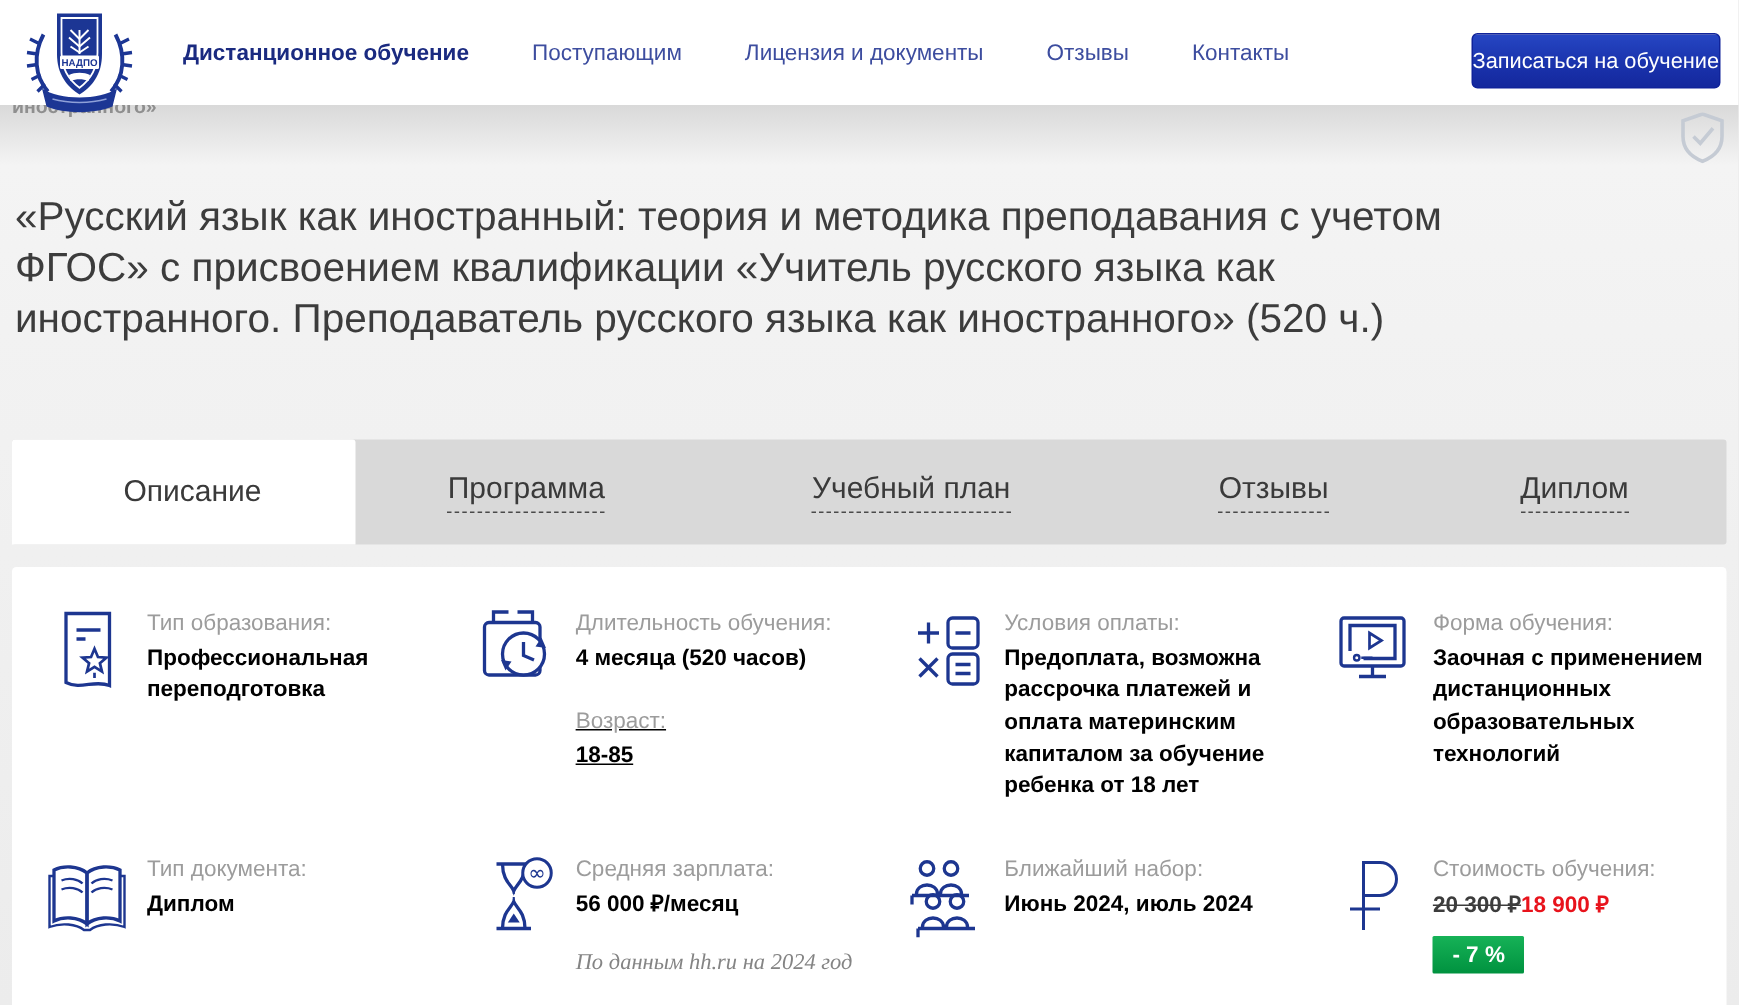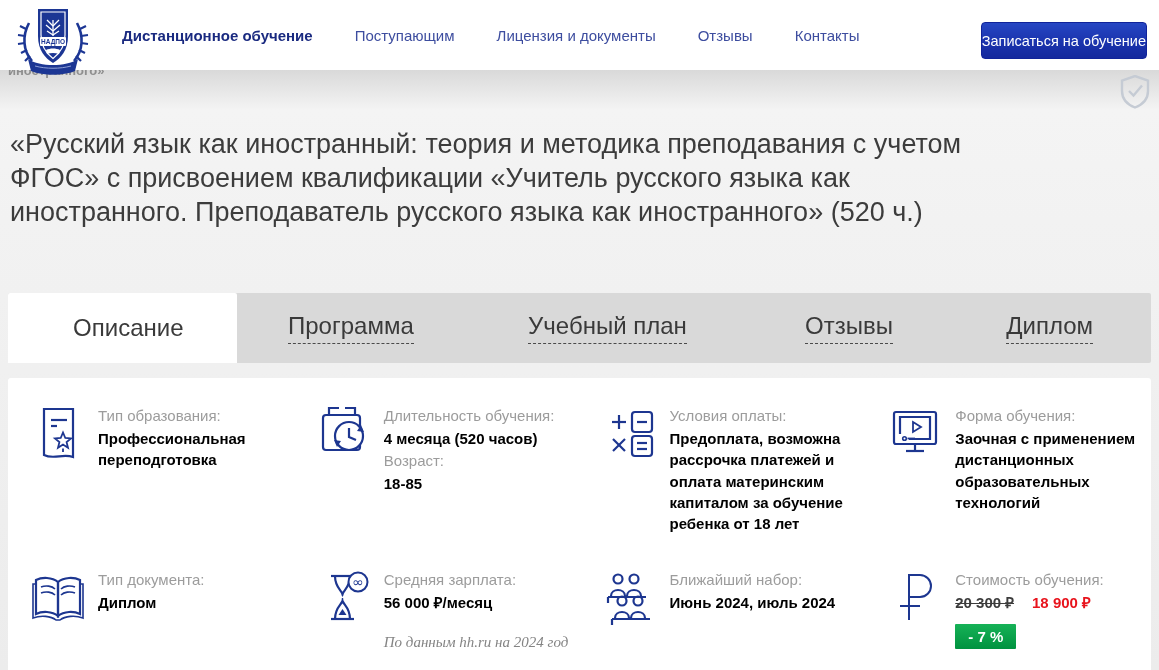--- a/index.html
+++ b/index.html
@@ -38,21 +38,21 @@
     font-size:27px; font-weight:400; color:#3c3c3c; line-height:34px;
   }
 
   
   .tabbar {
     position:absolute; top:223px; left:8px; width:1143px; height:70px;
     background:#d9d9d9; display:flex; border-radius:2px;
   }
   .tab {
     flex:1 1 0; display:flex; align-items:center; justify-content:center;
-    font-size:24px; color:#3a3a3a; cursor:pointer;
+    font-size:20px; color:#3a3a3a; cursor:pointer;
   }
   .tab.active { background:#ffffff; border-radius:2px 2px 0 0; }
   .tab:not(.active) .tab-label { border-bottom:1px dashed #4a4a4a; padding-bottom:3px; }
   .tab:nth-child(1) .tab-label { transform:translateX(6px); }
   .tab:nth-child(3) .tab-label { transform:translateX(28px); }
   .tab:nth-child(4) .tab-label { transform:translateX(41px); }
   .tab:nth-child(5) .tab-label { transform:translateX(13px); }
 
   
   .panel {
@@ -61,24 +61,24 @@
   }
   .cards-grid {
     display:grid; grid-template-columns:repeat(4,1fr); grid-template-rows:164px auto;
     padding-top:27px;
   }
   .card { display:flex; padding-left:22px; padding-right:8px; }
   .card-icon { flex:none; width:56px; height:56px; margin-right:12px; color:#1d3690; }
   .card-body { padding-top:2px; }
   .card-label { font-size:15px; color:#9c9c9c; margin-bottom:4px; }
   .card-value { font-size:15px; font-weight:bold; color:#000000; line-height:1.42; }
-  .card-pair + .card-pair { margin-top:3px; }
+  .card-pair + .card-pair { margin-top:23px;text-decoration:underline; }
   .card-note { font-family:"Liberation Serif", serif; font-size:15px; color:#848484; margin-top:21px;font-style:italic; }
 
-  .price-row { display:flex; align-items:baseline; column-gap:18px; }
+  .price-row { display:flex; align-items:baseline; }
   .price-old { font-size:15px; font-weight:bold; color:#3c3c3c; text-decoration:line-through; }
   .price-new { font-size:15px; font-weight:bold; color:#e8131c; white-space:nowrap; }
   .discount-badge {
     display:inline-block; margin-top:12px; padding:4px 13px;
     background:linear-gradient(180deg,#16b257 0%,#00923f 100%);
     color:#ffffff; font-size:15px; font-weight:bold; border-radius:1px;
   }
   svg { display:block; }
 </style>
 </head>

